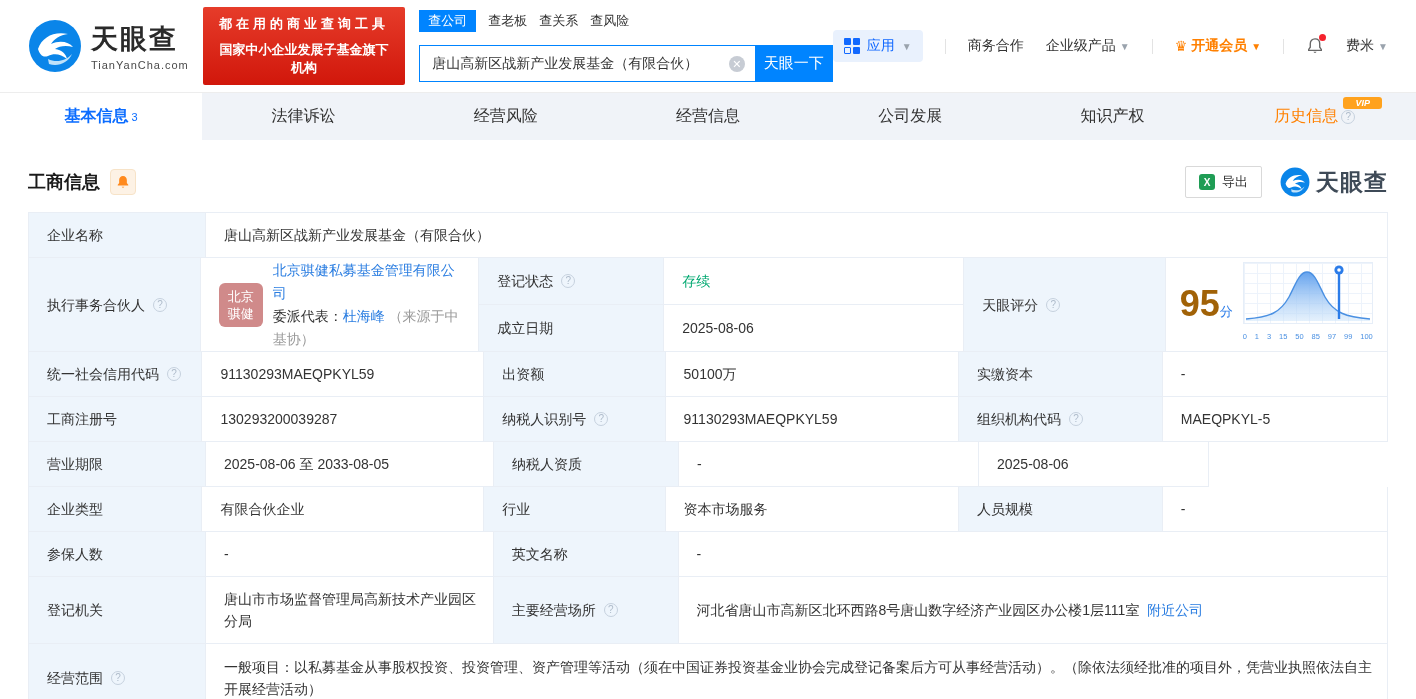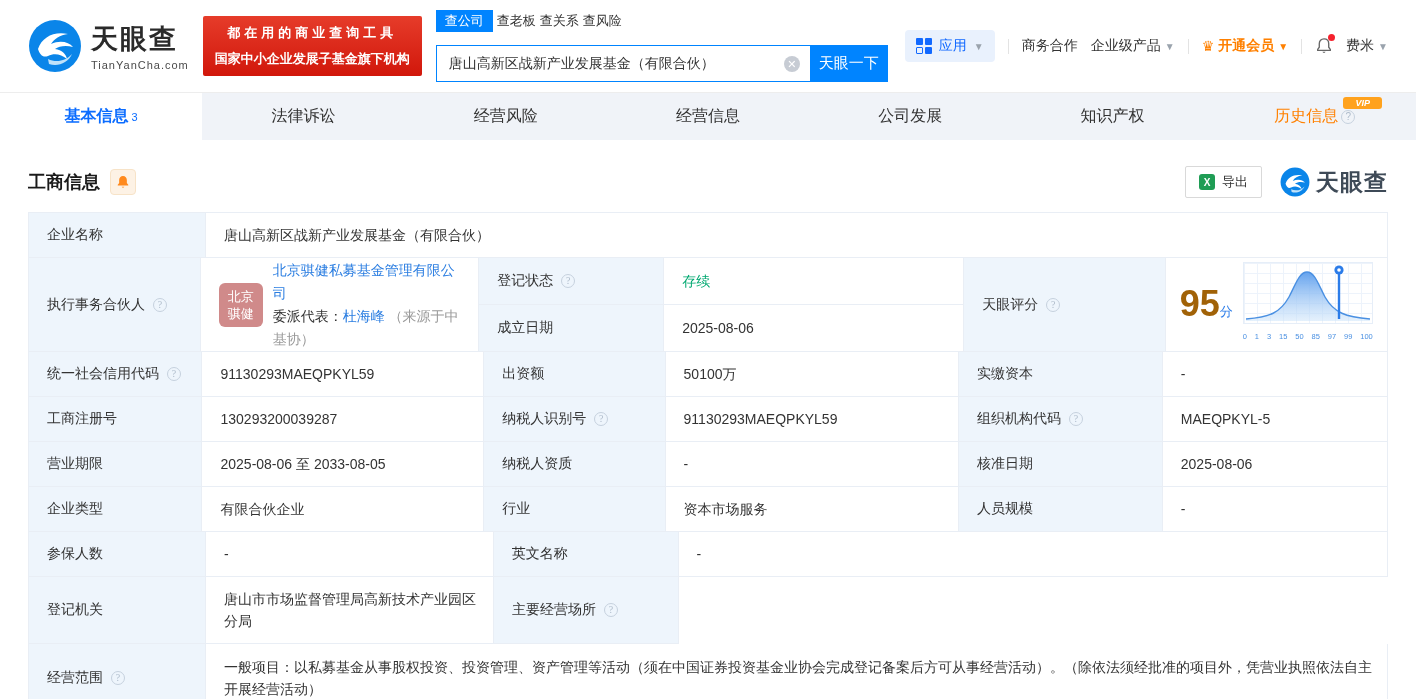--- a/index.html
+++ b/index.html
@@ -13,38 +13,38 @@
   .logo-swirl { width:54px; height:54px; }
   .logo-txt .cn { font-size:27px; font-weight:bold; color:#2a2a2a; letter-spacing:2px; }
   .logo-txt .en { font-size:11px; color:#4a4a4a; letter-spacing:1px; margin-top:2px; }
   .slogan {
     margin-left:14px; background:linear-gradient(180deg,#e63c2a,#d1170b); color:#fff;
     padding:8px 12px; text-align:center; border-radius:2px;
   }
   .slogan .l1 { font-size:13px; letter-spacing:4px; font-weight:bold; }
   .slogan .l2 { font-size:13px; font-weight:bold; margin-top:8px; }
   .searchbox { margin-left:14px; width:452px; }
-  .stabs { display:flex; gap:4px; font-size:13px; margin-bottom:13px; align-items:center;text-align:center; }
+  .stabs { display:flex; gap:12px; font-size:13px; margin-bottom:13px; align-items:center;text-align:center; }
   .stab { color:#333; cursor:pointer; padding:2px 0; }
   .stab.active { background:#0084ff; color:#fff; padding:2px 9px; }
   .srow { display:flex; height:37px; }
   .sinput {
     flex:1; border:1px solid #0084ff; border-right:none; padding:0 30px 0 12px;
     font-size:14px; color:#333; outline:none; font-family:inherit;
   }
   .sclear {
     width:16px; height:16px; border-radius:50%; background:#c7ccd4; color:#fff;
     font-size:11px; line-height:16px; text-align:center; margin-left:-26px;
     align-self:center; cursor:pointer; z-index:2;
   }
   .sbtn {
     width:78px; background:#0084ff; color:#fff; font-size:15px; border:none;
     cursor:pointer; margin-left:10px; font-family:inherit;
   }
-  .topnav { margin-left:auto; display:flex; align-items:center; gap:13px; font-size:14px; white-space:nowrap; }
+  .topnav { margin-left:auto; display:flex; align-items:center; gap:22px; font-size:14px; white-space:nowrap; }
   .apps {
     display:flex; align-items:center; gap:7px; background:#e9f1fd; color:#1269ff;
     padding:7px 11px; border-radius:4px; cursor:pointer;
   }
   .appgrid { display:grid; grid-template-columns:7px 7px; grid-template-rows:7px 7px; gap:2px; }
   .appgrid i { background:#1269ff; border-radius:1px; }
   .appgrid i.hollow { background:transparent; border:1.5px solid #1269ff; }
   .vdiv { width:1px; height:15px; background:#e3e3e3; }
   .navitem { cursor:pointer; color:#333; display:flex; align-items:center; gap:4px; }
   .caret { font-size:10px; color:#9aa3ad; }
@@ -84,21 +84,21 @@
   }
   .wm { display:flex; align-items:center; gap:6px; }
   .wm .wmtxt { font-size:23px; font-weight:bold; color:#3e4a57; letter-spacing:1px; }
   
   .tbl { margin:0 28px; width:1360px; border-top:1px solid #e9eef5; border-left:1px solid #e9eef5; }
   .trow { display:flex; }
   .cell {
     display:flex; align-items:center; border-right:1px solid #e9eef5; border-bottom:1px solid #e9eef5;
     padding:8px 14px 8px 18px; font-size:14px; color:#333; line-height:22px;
   }
-  .lblc { background:#eef5fc; gap:5px;font-family:Liberation Serif, serif; }
+  .lblc { background:#eef5fc; gap:5px; }
   .c1{width:177px;} .c2{width:288px;} .c3{width:185px;} .c4{width:300px;} .c5{width:208px;} .c6{width:230px;}
   .w1183{width:1183px;} .w710{width:710px;} .w485{width:485px;}
   .h45{height:45px;} .h94{height:94px;} .h47{height:47px;} .h67{height:67px;} .h69{height:69px;}
   .stack { display:flex; flex-direction:column; padding:0; border:none;align-items:flex-end; }
   .q {
     width:14px; height:14px; border:1px solid #c6d1de; border-radius:50%; color:#aebbca;
     font-size:10px; line-height:12px; text-align:center; flex:none; cursor:pointer; margin-left:3px;
   }
   a.lnk { color:#2a7de1; text-decoration:none; cursor:pointer; }
   .green { color:#00a870; }
@@ -382,23 +382,20 @@
       </div>
     <div class="cell c2 h45">
         <span>2025-08-06 至 2033-08-05</span>
       </div>
     <div class="cell lblc c3 h45">
         <span>纳税人资质</span>
       </div>
     <div class="cell c4 h45">
         <span>-</span>
       </div>
-    <div class="cell lblc c5 h45">
-        <span>核准日期</span>
-      </div>
     <div class="cell c6 h45">
         <span>2025-08-06</span>
       </div>
   </div>
 
   <div class="trow">
     <div class="cell lblc c1 h45">
         <span>企业类型</span>
       </div>
     <div class="cell c2 h45">
@@ -437,20 +434,23 @@
     <div class="cell lblc c1 h67">
         <span>登记机关</span>
       </div>
     <div class="cell c2 h67">
         <span>唐山市市场监督管理局高新技术产业园区分局</span>
       </div>
     <div class="cell lblc c3 h67">
       <span>主要经营场所</span>
         <span class="q">?</span>
     </div>
+    <div class="cell w710 h67">
+      <span><span>河北省唐山市高新区北环西路8号唐山数字经济产业园区办公楼1层111室</span>&nbsp;&nbsp;<a class="lnk">附近公司</a></span>
+    </div>
   </div>
 
   <div class="trow">
     <div class="cell lblc c1 h69">
       <span>经营范围</span>
         <span class="q">?</span>
     </div>
     <div class="cell w1183 h69">
         <span>一般项目：以私募基金从事股权投资、投资管理、资产管理等活动（须在中国证券投资基金业协会完成登记备案后方可从事经营活动）。（除依法须经批准的项目外，凭营业执照依法自主开展经营活动）</span>
       </div>

